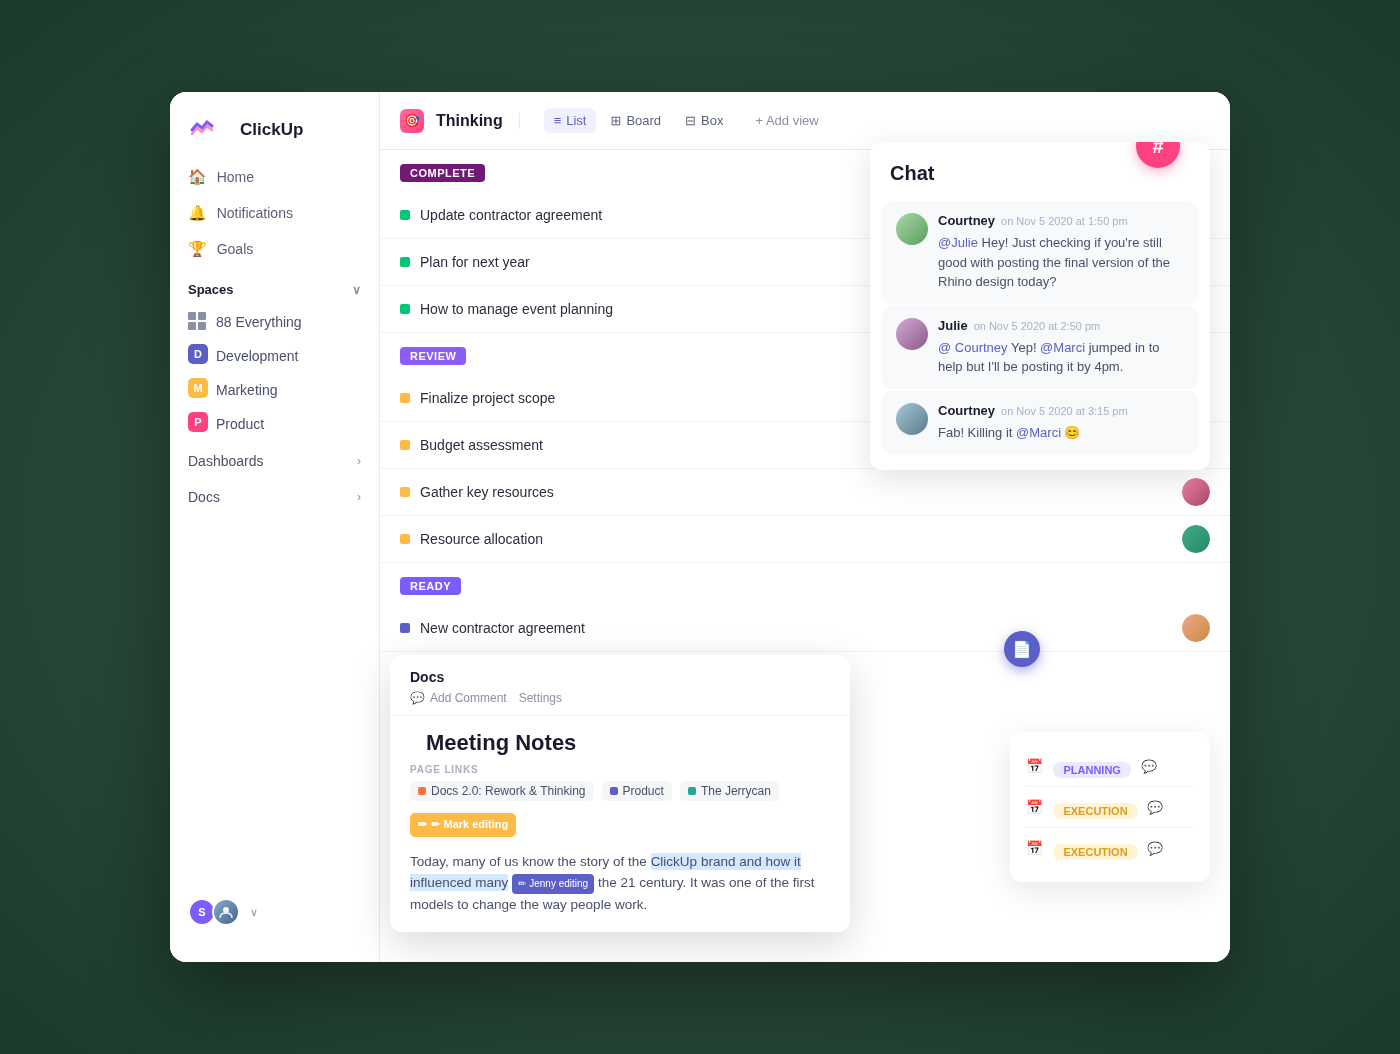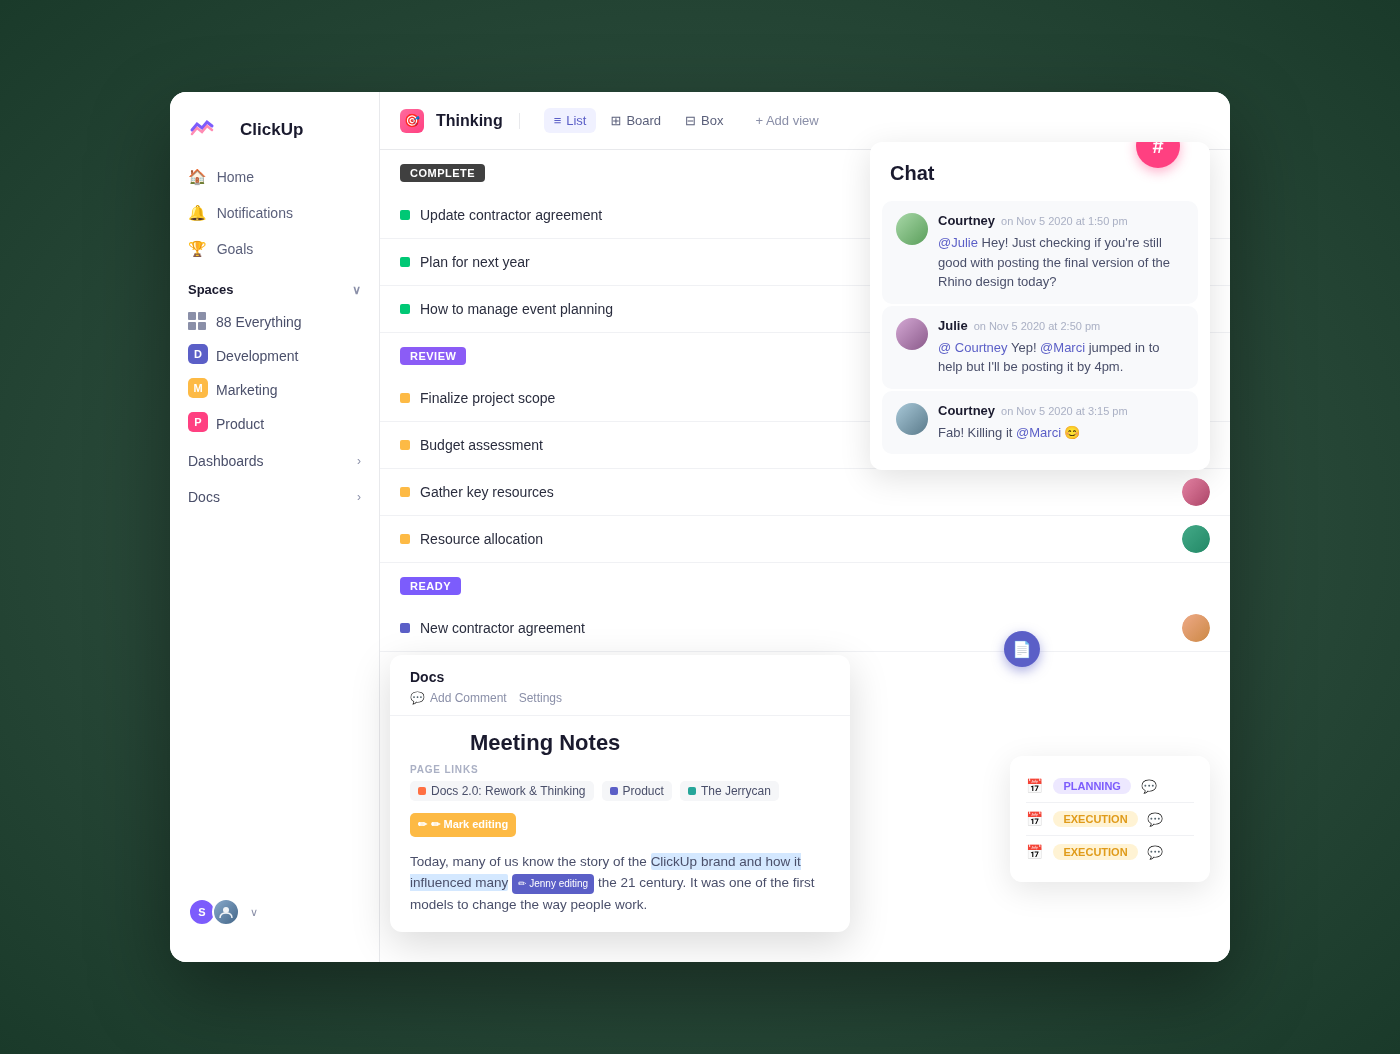--- a/index.html
+++ b/index.html
@@ -216,21 +216,21 @@
       padding: 14px 20px 10px;
     }
     .section-badge {
       padding: 3px 10px;
       border-radius: 4px;
       font-size: 11px;
       font-weight: 700;
       color: #fff;
       letter-spacing: 0.5px;
     }
-    .badge-complete { background: #404040; }
+    .badge-complete { background: #701a75; }
     .badge-review { background: #8b5cf6; }
     .badge-ready { background: #7c5cfc; }
 
     .assignee-label {
       font-size: 11px;
       color: #aab0c4;
       font-weight: 500;
       padding-right: 60px;
     }
 
@@ -383,20 +383,21 @@
       padding: 8px 0;
       border-bottom: 1px solid #f0f1f4;
     }
     .tag-row:last-child { border-bottom: none; }
     .tag-calendar-icon { color: #aab0c4; font-size: 14px; }
     .tag-badge {
       padding: 2px 10px;
       border-radius: 12px;
       font-size: 11px;
       font-weight: 600;
+      margin-top: 8px;
     }
     .tag-planning { background: #ede8ff; color: #7c5cfc; }
     .tag-execution { background: #fff3d4; color: #e09b1a; }
     .tag-chat-icon { color: #aab0c4; font-size: 13px; }
 
     
     .docs-panel {
       position: absolute;
       left: 220px;
       bottom: 30px;
@@ -445,21 +446,20 @@
       gap: 5px;
       font-size: 12px;
       color: #8a8fa8;
       cursor: pointer;
     }
     .docs-title {
       font-size: 22px;
       font-weight: 700;
       color: #1a1a2e;
       padding: 14px 36px 8px;
-      margin-left: 44px;
     }
     .page-links-section {
       padding: 0 20px 12px;
     }
     .page-links-label {
       font-size: 10px;
       font-weight: 600;
       color: #aab0c4;
       letter-spacing: 0.8px;
       margin-bottom: 6px;

